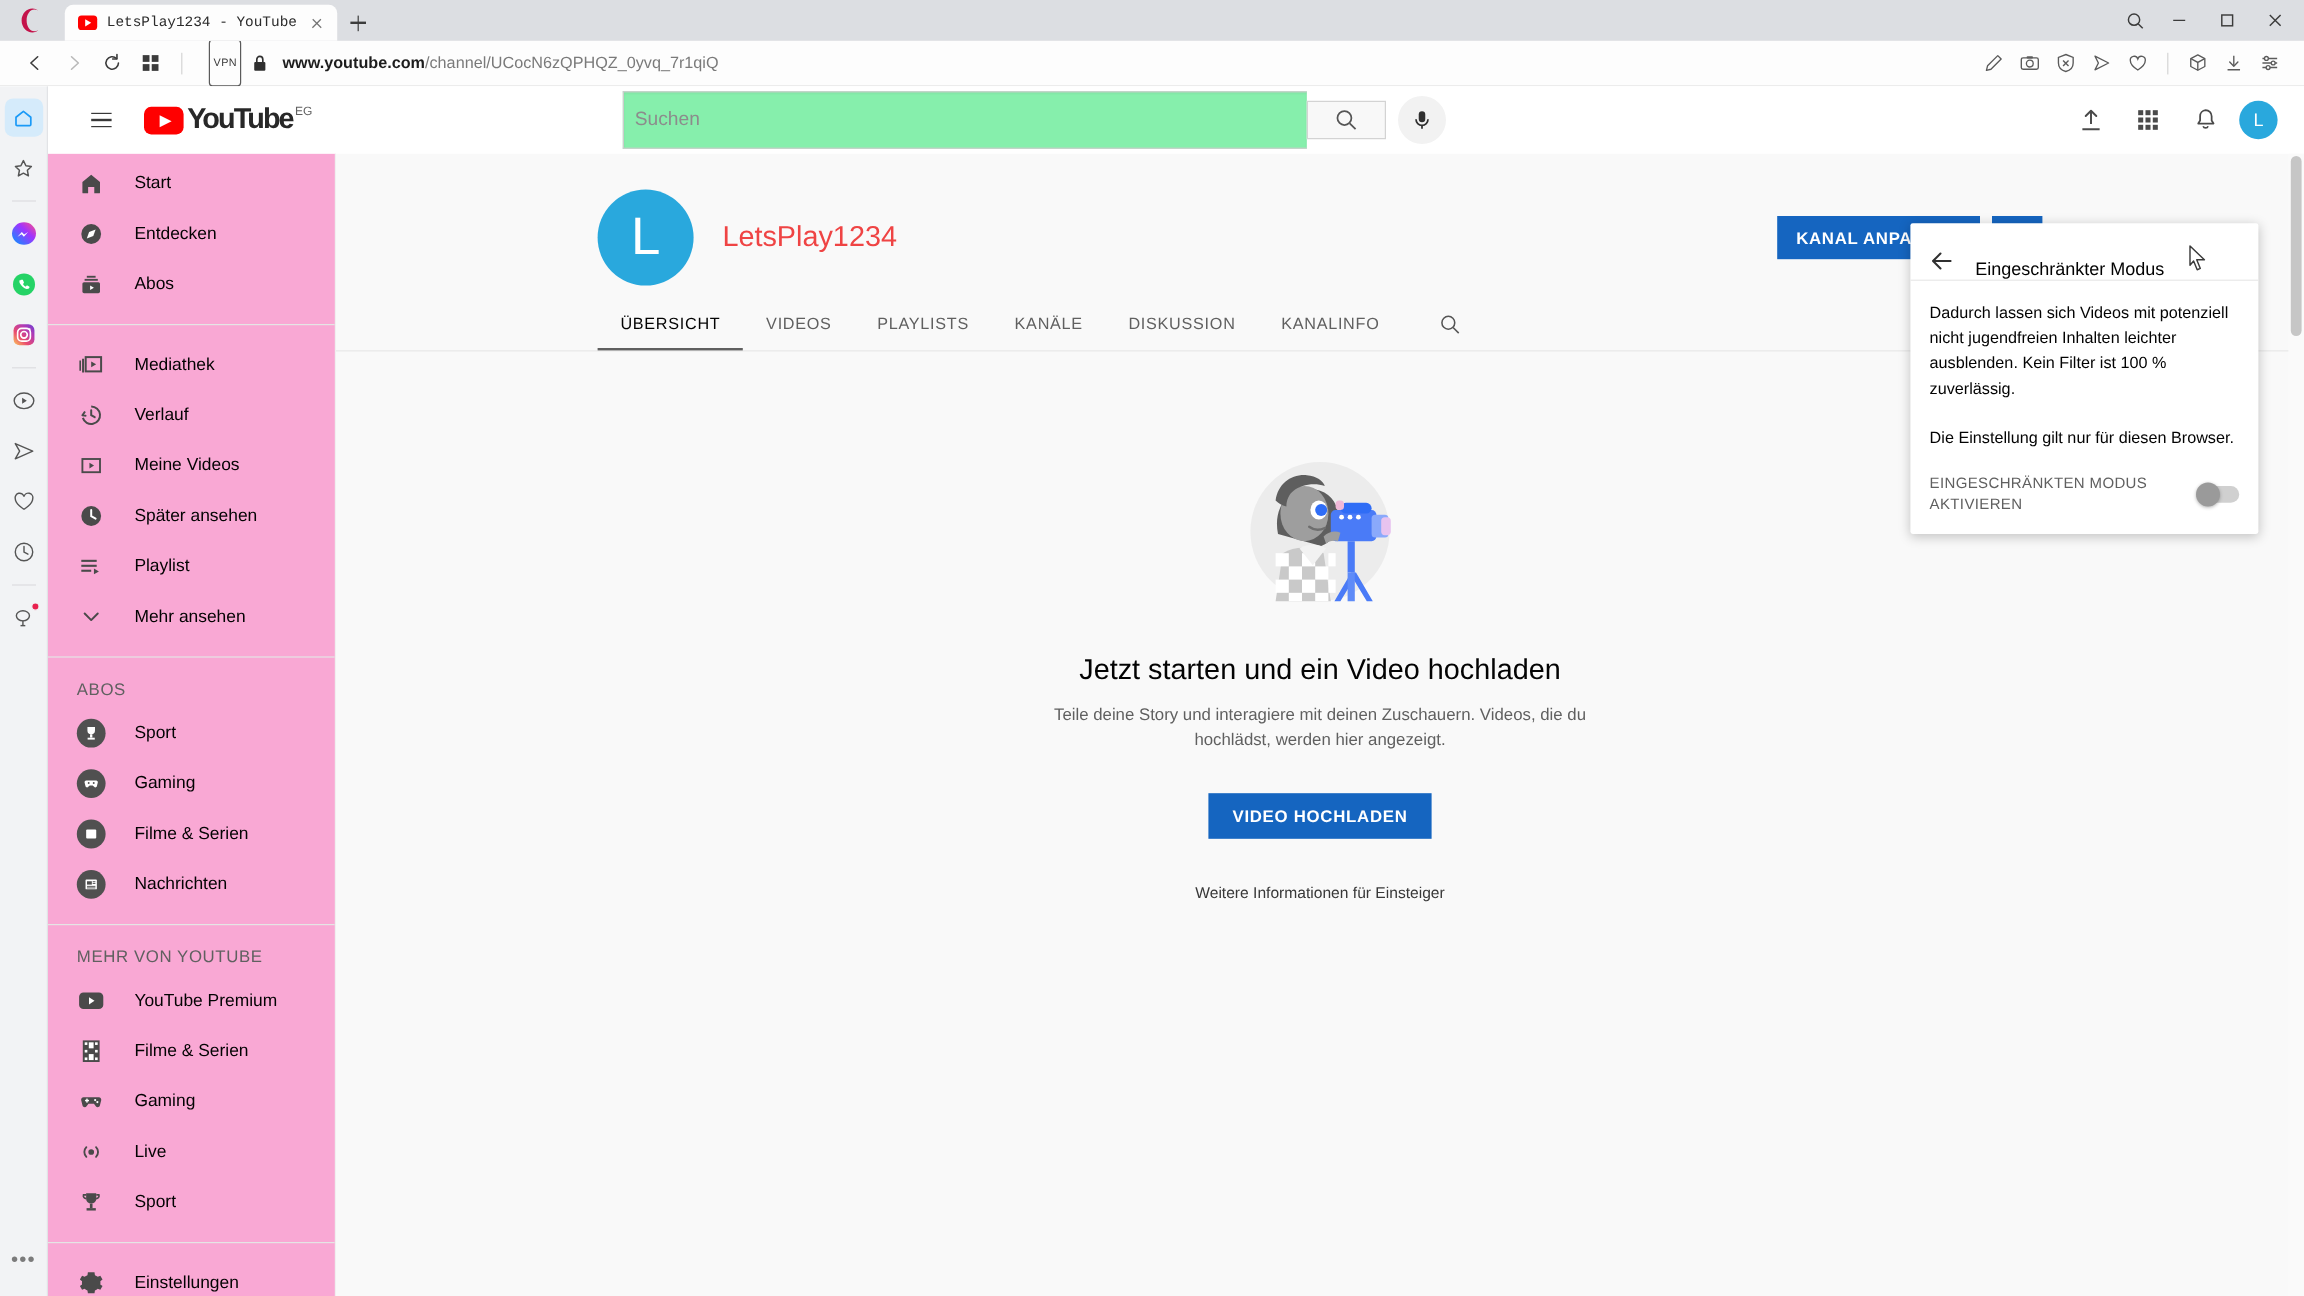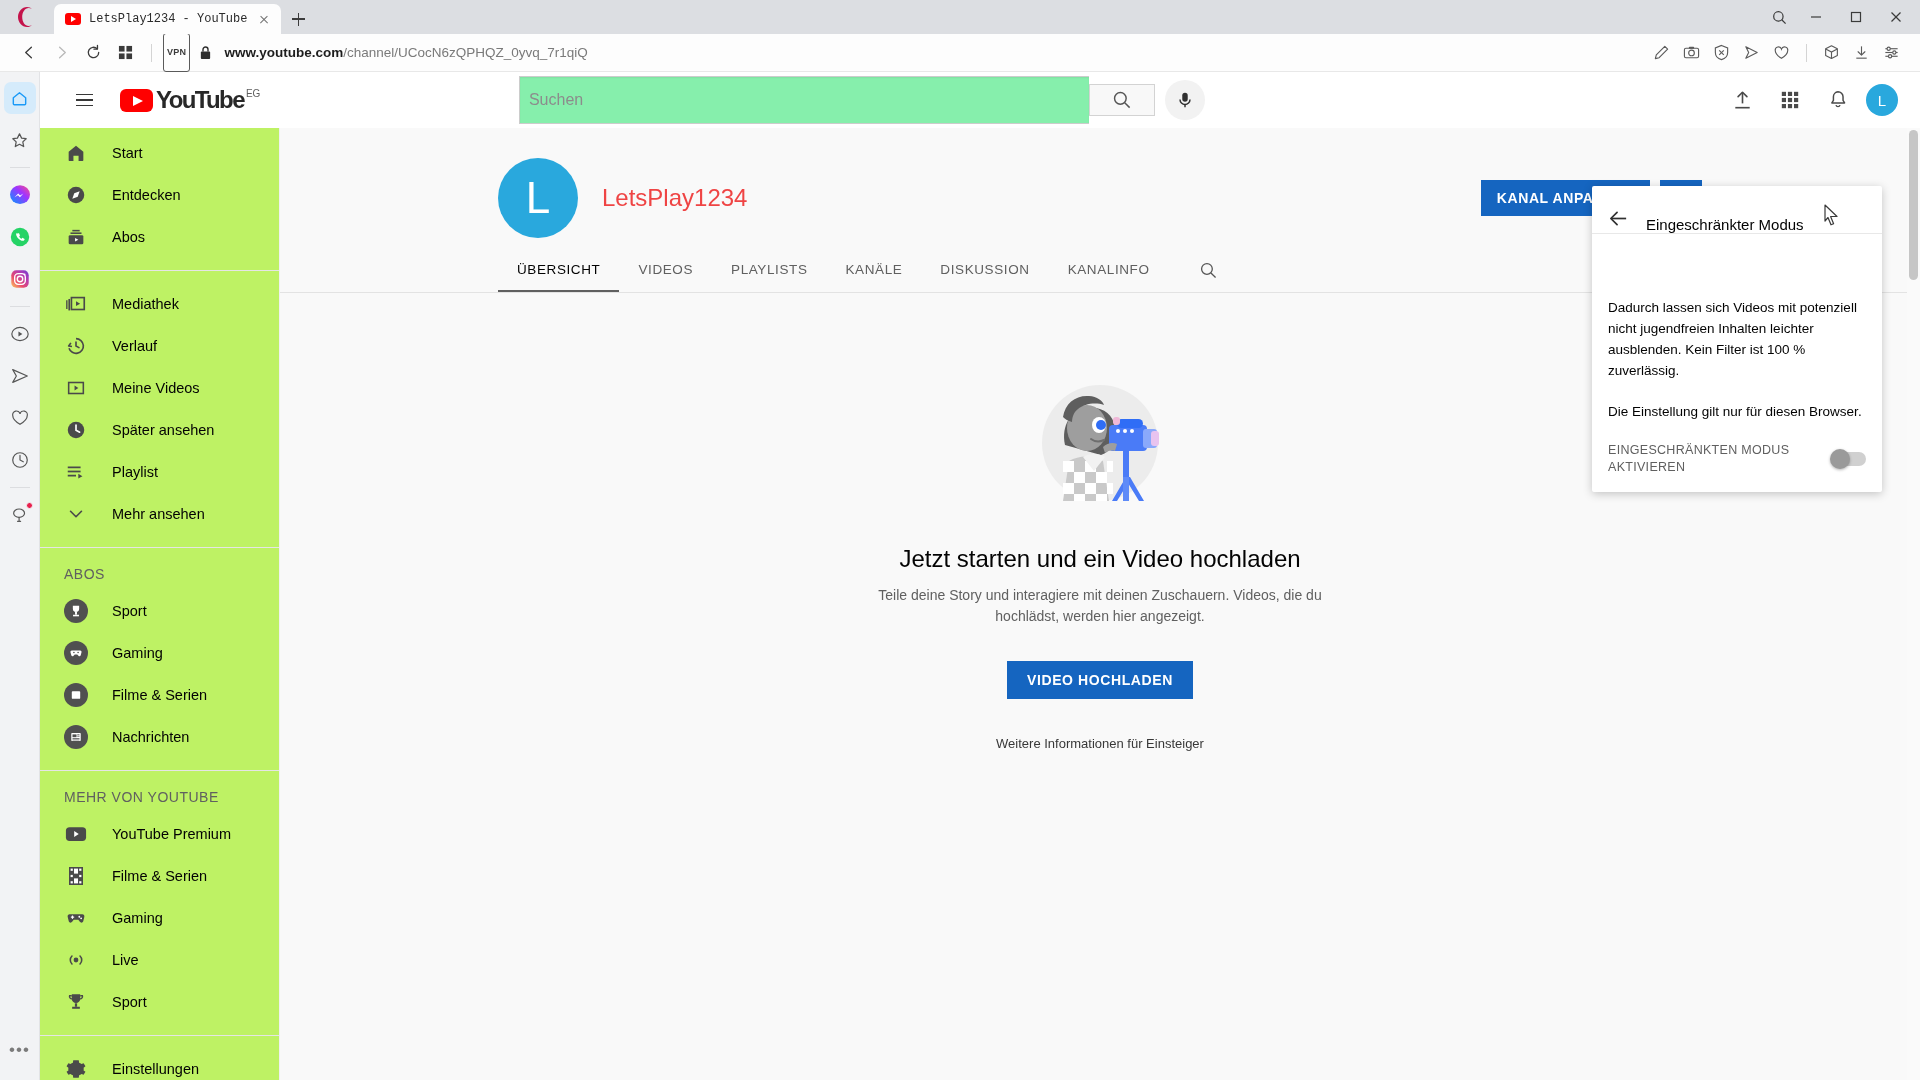--- a/index.html
+++ b/index.html
@@ -36,21 +36,21 @@
   .new-tab::after { width: 1.4px; height: 13px; }
   .win-ctrls { margin-left: auto; display: flex; height: 34px; align-items: center; padding-right: 4px; gap: 0; }
   .win-btn { width: 40px; height: 30px; display: flex; align-items: center; justify-content: center; }
   .win-btn svg { display: block; }
   .win-search { width: 34px; }
 
   .browser-nav { height: 38px; background: #fdfdfd; display: flex; align-items: center; padding: 0 14px; gap: 2px; flex: none; border-bottom: 1px solid #e8e8e8; }
   .nav-btn { width: 30px; height: 28px; display: flex; align-items: center; justify-content: center; border-radius: 4px; }
   .nav-btn.disabled { opacity: .35; }
   .divider-v { width: 1px; height: 18px; background: #d4d4d4; margin: 0 9px; }
-  .vpn-badge { border: 1.4px solid #5a5a5a; border-radius: 3px; font-size: 9px; font-weight: bold; letter-spacing: .3px; color: #3b3b3b; padding: 14px 3px; line-height: 1; }
+  .vpn-badge { border: 1.4px solid #5a5a5a; border-radius: 3px; font-size: 9px; font-weight: normal; letter-spacing: .3px; color: #3b3b3b; padding: 14px 3px; line-height: 1; margin-left: 11px; }
   .lock-ico { margin: 0 6px 0 7px; display: flex; }
   .urlbar { flex: 1; font-size: 13.5px; color: #7a7a7a; padding-left: 4px; white-space: nowrap; overflow: hidden; }
   .urlbar b { color: #1d1d1d; font-weight: 600; }
   .nav-right { display: flex; align-items: center; gap: 1px; }
   .nav-right .nav-btn { width: 29px; }
 
   
   .rail { width: 40px; background: #f2f3f5; display: flex; flex-direction: column; align-items: center; padding-top: 10px; gap: 0; flex: none; border-right: 1px solid #e2e3e6; }
   .rail-item { width: 32px; height: 32px; margin-bottom: 10px; display: flex; align-items: center; justify-content: center; border-radius: 7px; position: relative; }
   .rail-item.active { background: #d5ebfb; }
@@ -78,21 +78,21 @@
   .search-box input::placeholder { color: #8c8c8c; }
   .search-btn { width: 66px; height: 32px; border: 1px solid #d3d3d3; background: #f8f8f8; display: flex; align-items: center; justify-content: center; }
   .mic-btn { width: 40px; height: 40px; border-radius: 50%; background: #f2f2f2; display: flex; align-items: center; justify-content: center; margin-left: 10px; }
   .head-right { display: flex; align-items: center; gap: 8px; margin-left: auto; padding-right: 6px; }
   .ic-btn { width: 40px; height: 40px; border-radius: 50%; display: flex; align-items: center; justify-content: center; }
   .avatar-sm { width: 32px; height: 32px; border-radius: 50%; background: #29a8dd; color: #fff; font-size: 15px; display: flex; align-items: center; justify-content: center; font-weight: 400; }
 
   .yt-body { display: flex; height: calc(100% - 56px); }
 
   
-  .guide { width: 240px; flex: none; background: #bef264; overflow: hidden; padding-top: 4px; border-right: 1px solid #f0f0f0; }
+  .guide { width: 240px; flex: none; background: #f9a8d4; overflow: hidden; padding-top: 4px; border-right: 1px solid #f0f0f0; }
   .g-item { height: 42px; display: flex; align-items: center; padding-left: 24px; gap: 24px; color: #030303; font-size: 14.5px; }
   .g-ico { width: 24px; height: 24px; flex: none; display: flex; align-items: center; justify-content: center; color: #606060; }
   .g-ico svg { display: block; }
   .g-sep { height: 1px; background: #e5e5e5; margin: 12px 0; }
   .g-head { font-size: 14px; color: #606060; letter-spacing: .5px; padding: 6px 0 8px 24px; font-weight: 500; }
   .chip { width: 24px; height: 24px; border-radius: 50%; background: #505050; display: flex; align-items: center; justify-content: center; color: #fff; }
 
   
   .content { flex: 1; background: #f9f9f9; overflow: hidden; position: relative; }
   .chan-hero { background: #f9f9f9; padding: 20px 0 0; }
@@ -115,21 +115,21 @@
   .empty-link { font-size: 13px; color: #383838; margin-top: 37px; }
 
   
   .popup {
     position: absolute; right: 38px; top: 58px; width: 290px; background: #fff;
     box-shadow: 0 2px 10px rgba(0,0,0,.22); border-radius: 2px; z-index: 30; padding-bottom: 6px;
   }
   .popup-head { height: 48px; display: flex; align-items: flex-end; gap: 17px; padding: 0 16px; border-bottom: 1px solid #e8e8e8; }
   .popup-title { font-size: 15px; color: #030303; }
   .popup-body { padding: 16px 16px 0; }
-  .popup-p { font-size: 13.5px; color: #030303; line-height: 21px; margin-top: 47px; }
+  .popup-p { font-size: 13.5px; color: #030303; line-height: 21px; }
   .popup-p + .popup-p { margin-top: 20px; }
   .toggle-row { display: flex; align-items: center; padding: 20px 16px 10px 16px; gap: 12px; }
   .toggle-label { font-size: 12.5px; color: #606060; letter-spacing: .3px; line-height: 17px; flex: 1; }
   .switch { width: 34px; height: 14px; border-radius: 8px; background: #d0d0d0; position: relative; flex: none; }
   .switch-knob { position: absolute; left: -2px; top: -3px; width: 20px; height: 20px; border-radius: 50%; background: #9a9a9a; box-shadow: 0 1px 3px rgba(0,0,0,.3); }
   .cursor-arrow { position: absolute; left: 232px; top: 18px; }
 
   
   .pg-scroll { position: absolute; right: 0; top: 0; width: 13px; height: 100%; background: #fafafa; z-index: 40; }
   .pg-thumb { position: absolute; left: 2px; top: 2px; width: 9px; height: 150px; background: #c6c6c6; border-radius: 5px; }

